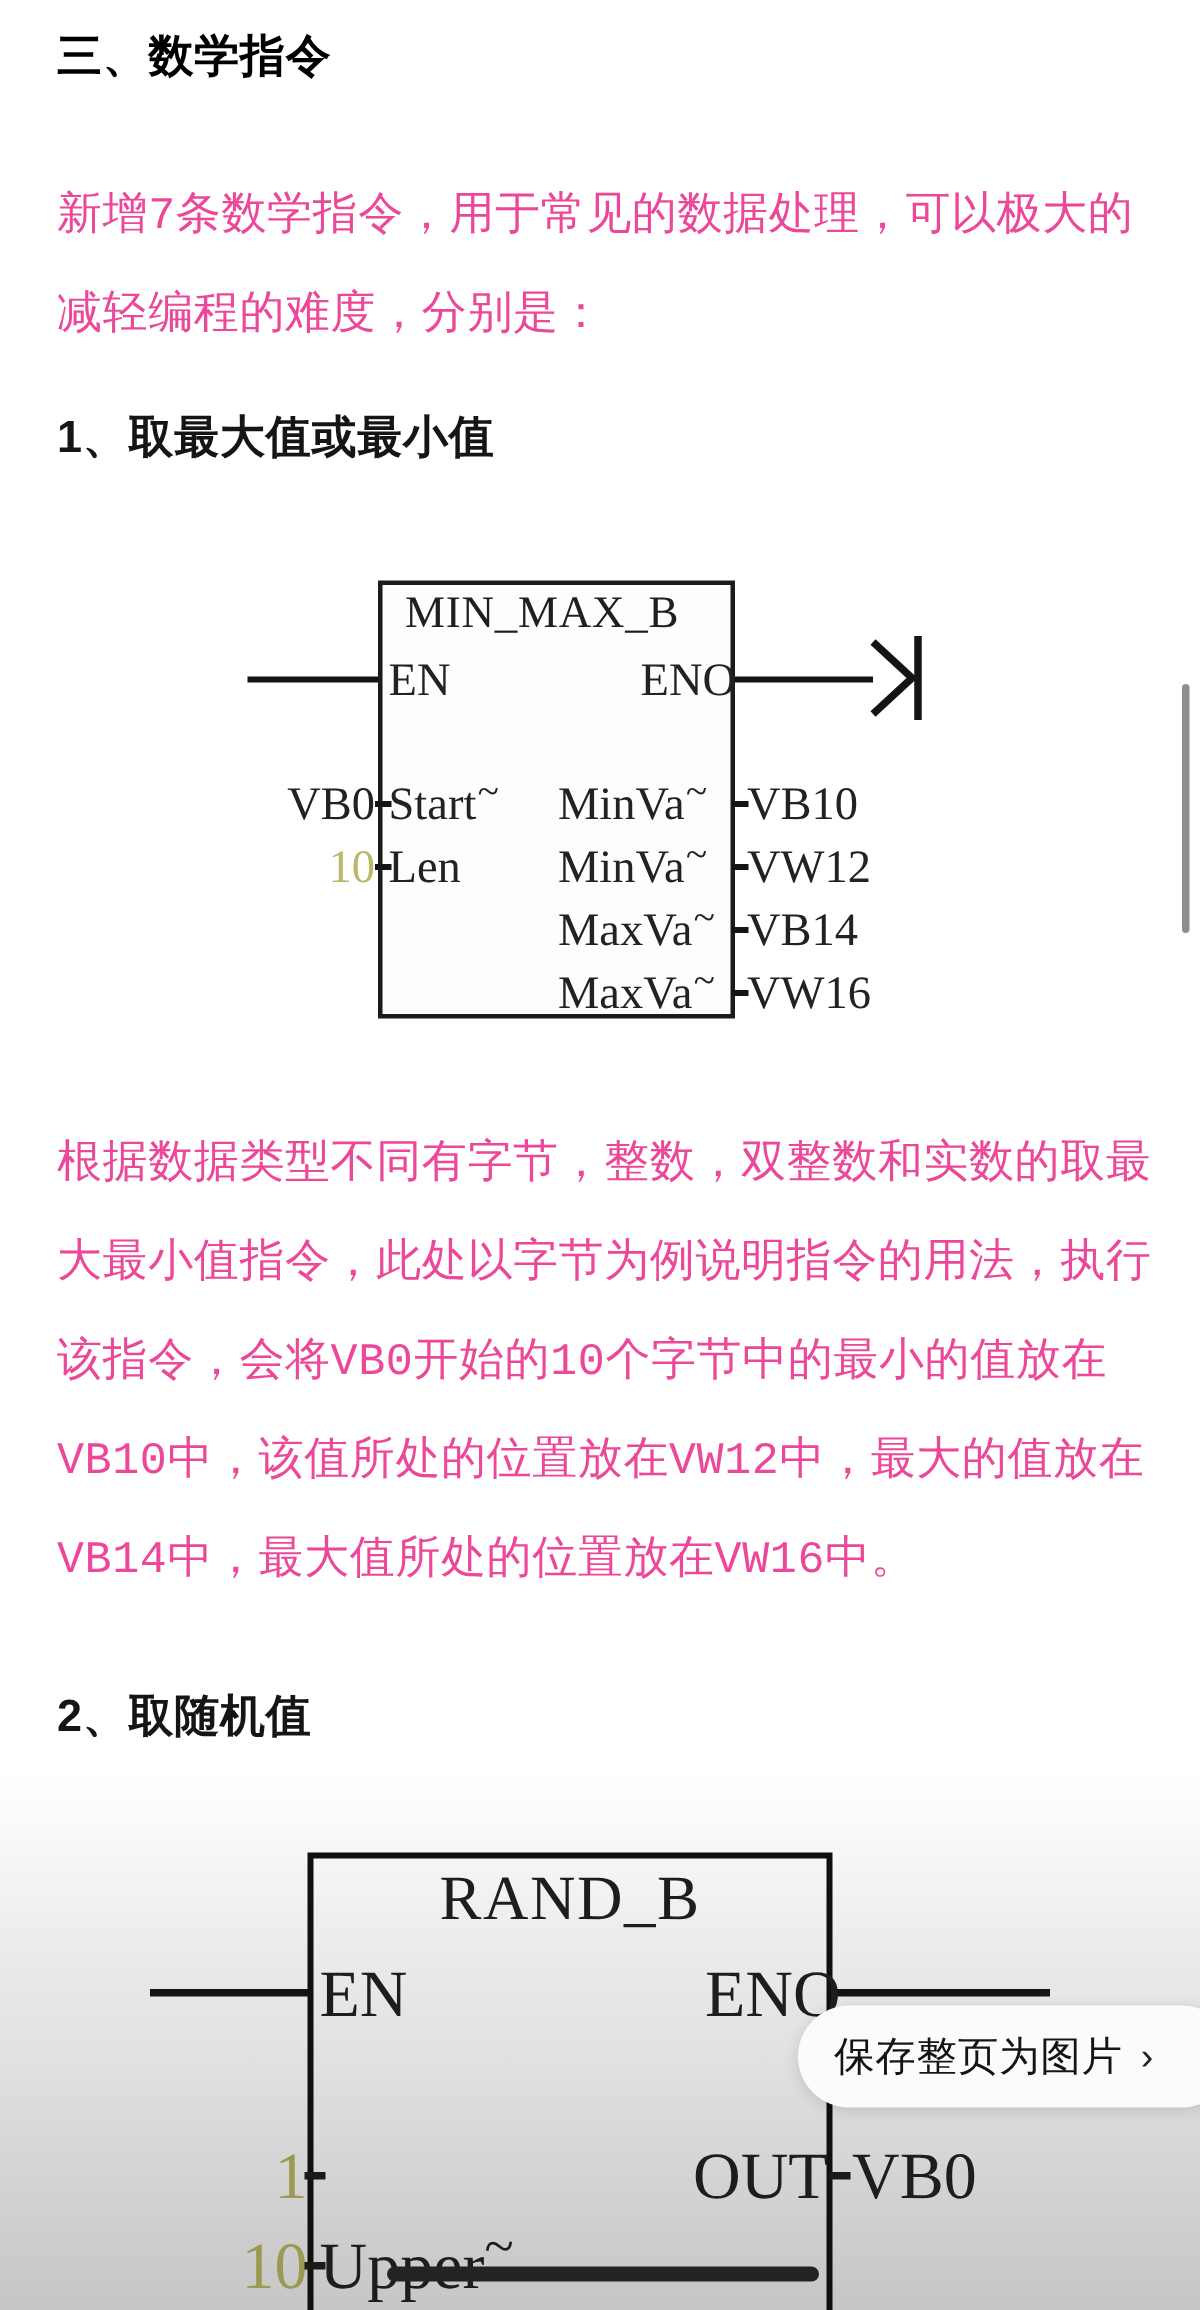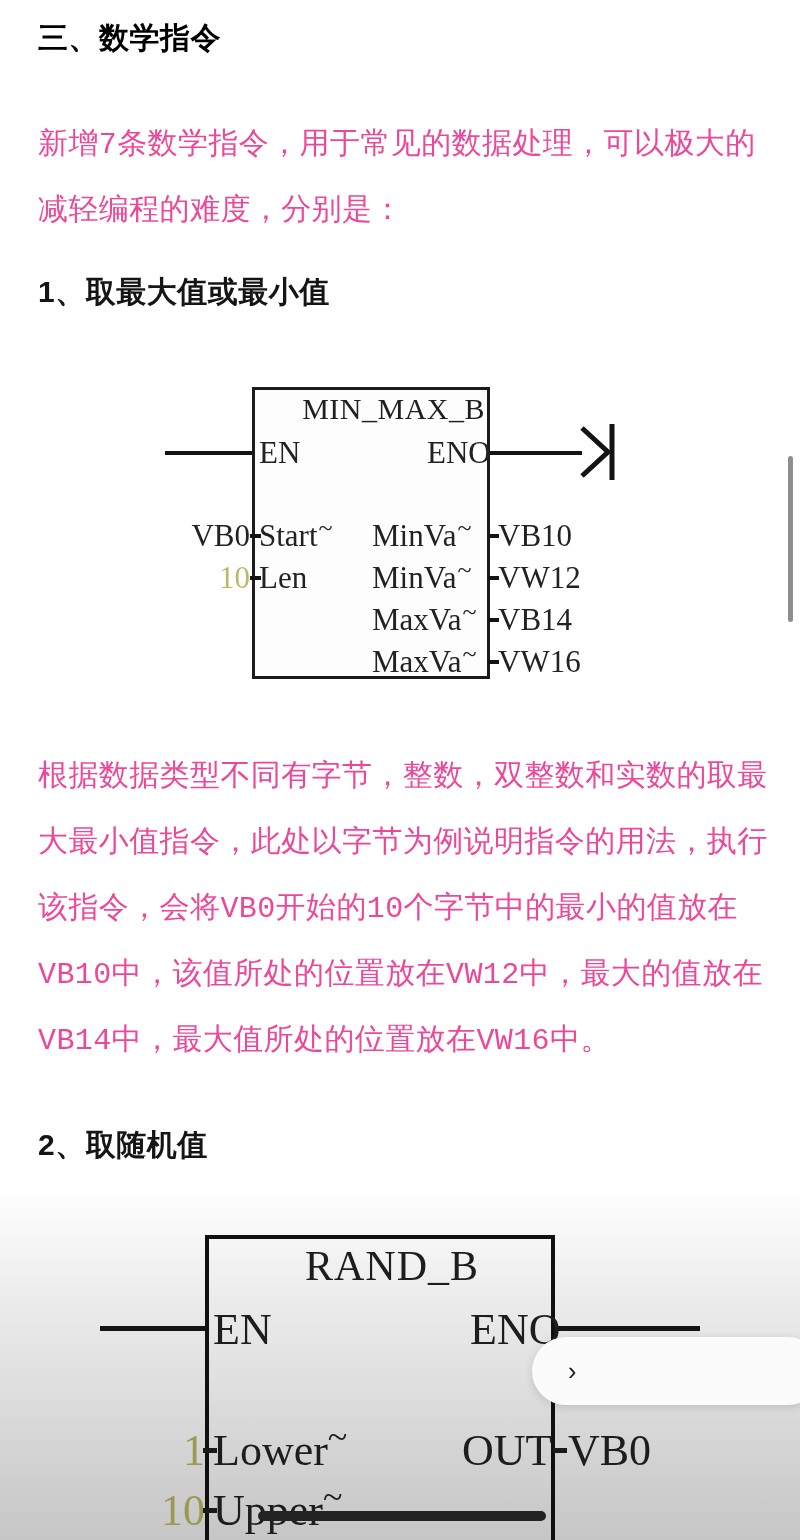--- a/index.html
+++ b/index.html
@@ -76,21 +76,21 @@
     height: 292px;
     border: 3px solid #1b1b1b;
     box-sizing: border-box;
     background: #fdfdfd;
   }
   .lad1-title {
     position: absolute;
     left: 270px;
     top: 32px;
     width: 215px;
-    text-align: right;
+    text-align: left;
     font-family: "Liberation Serif", "DejaVu Serif", serif;
     font-size: 30px;
     letter-spacing: 0.5px;
     color: #1f1f1f;
     white-space: nowrap;
   }
   .lad1-en {
     position: absolute;
     left: 259px;
     top: 75px;
@@ -172,21 +172,20 @@
   .lad2-title {
     position: absolute;
     left: 205px;
     top: 62px;
     width: 350px;
     text-align: center;
     font-family: "Liberation Serif", "DejaVu Serif", serif;
     font-size: 42px;
     letter-spacing: 1px;
     color: #1d1d1d;
-    margin-left: 12px;
   }
   .lad2-en {
     position: absolute;
     left: 213px;
     top: 124px;
     font-family: "Liberation Serif", "DejaVu Serif", serif;
     font-size: 44px;
     color: #1d1d1d;
   }
   .lad2-eno {
@@ -338,32 +337,32 @@
 
     <div class="lad2-box"></div>
 
     <div class="lad2-title">RAND_B</div>
 
     <div class="lad2-en">EN</div>
     <div class="lad2-eno">ENO</div>
 
     <div class="lad2-pin lad2-in-value" style="top:245px">1</div>
     <div class="lad2-stub" style="left:203px; top:268px"></div>
-    <div class="lad2-pin lad2-in-label" style="top:245px"><span>Lower</span><span class="lad2-tilde">~</span></div>
 
     <div class="lad2-pin lad2-in-value" style="top:305px">10</div>
     <div class="lad2-stub" style="left:203px; top:328px"></div>
     <div class="lad2-pin lad2-in-label" style="top:305px"><span>Upper</span><span class="lad2-tilde">~</span></div>
 
     <div class="lad2-pin lad2-out-label" style="top:245px">OUT</div>
     <div class="lad2-stub" style="left:553px; top:268px"></div>
     <div class="lad2-pin lad2-out-value" style="top:245px">VB0</div>
   </div>
 
   <div class="save-pill">
+    <span class="save-pill-text">保存整页为图片</span>
     <span class="save-pill-chevron">›</span>
   </div>
 
   <div class="scroll-indicator"></div>
 
   <div class="home-indicator"></div>
 
 </div>
 
 </body></html>

